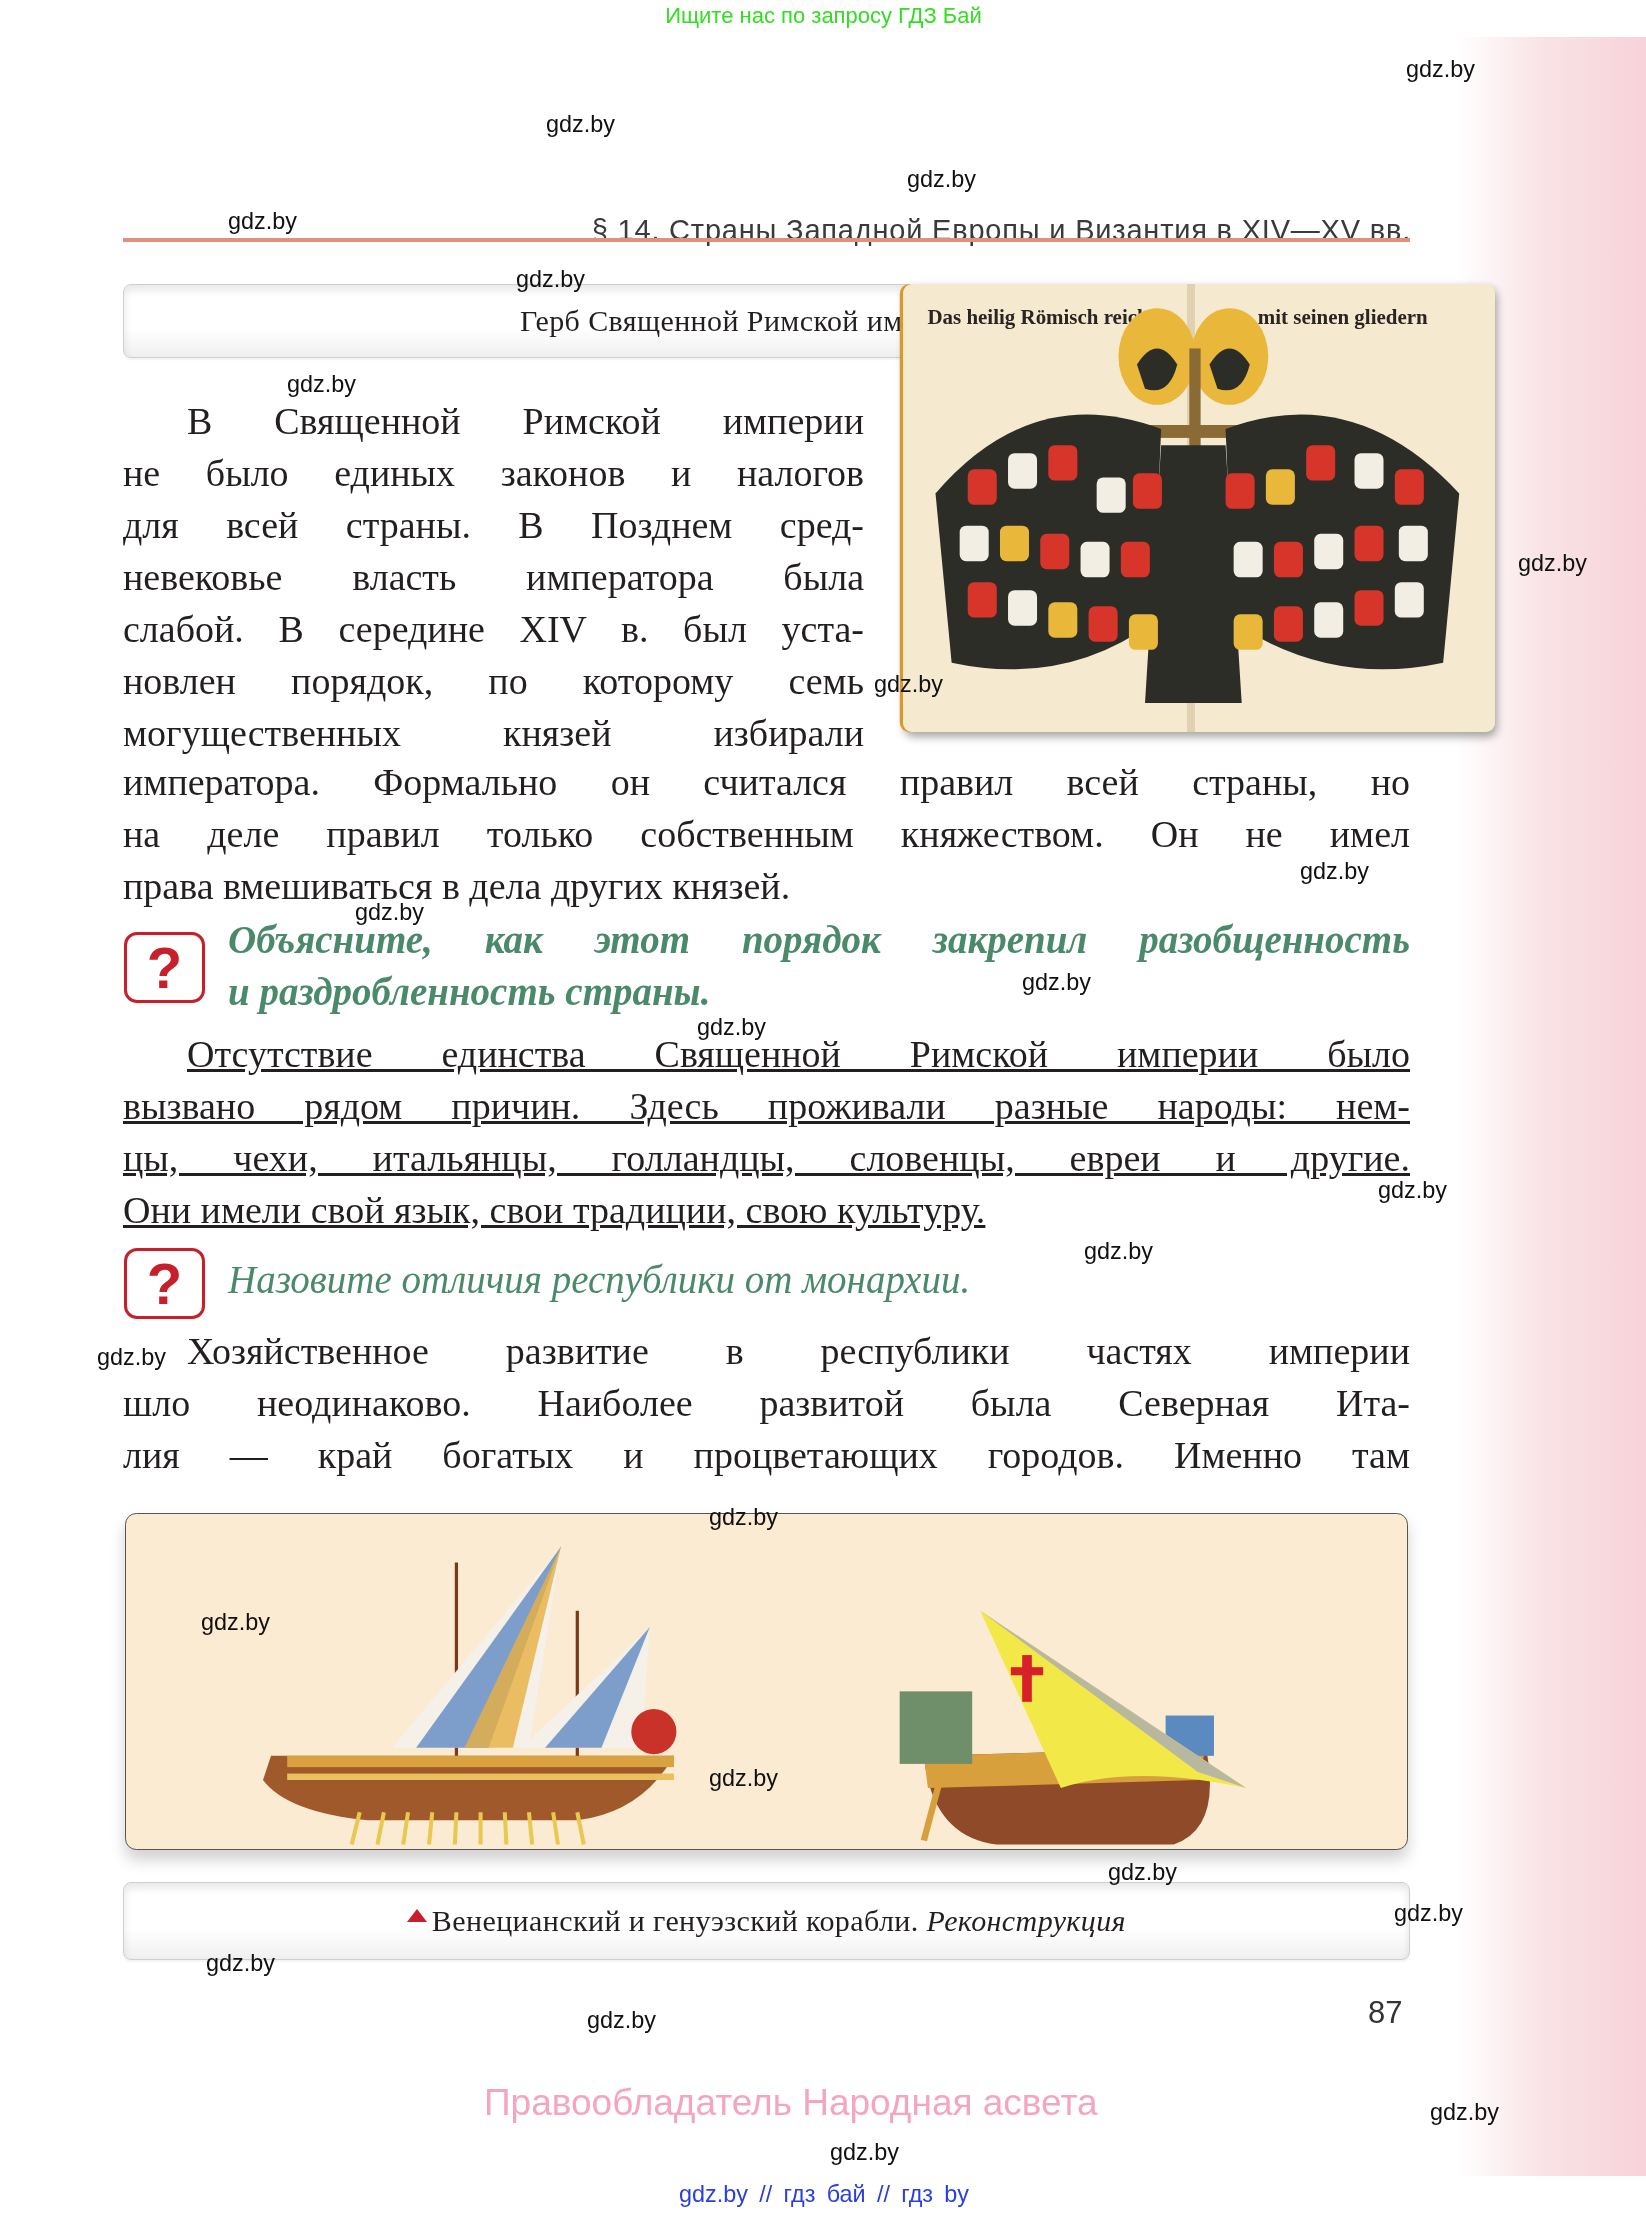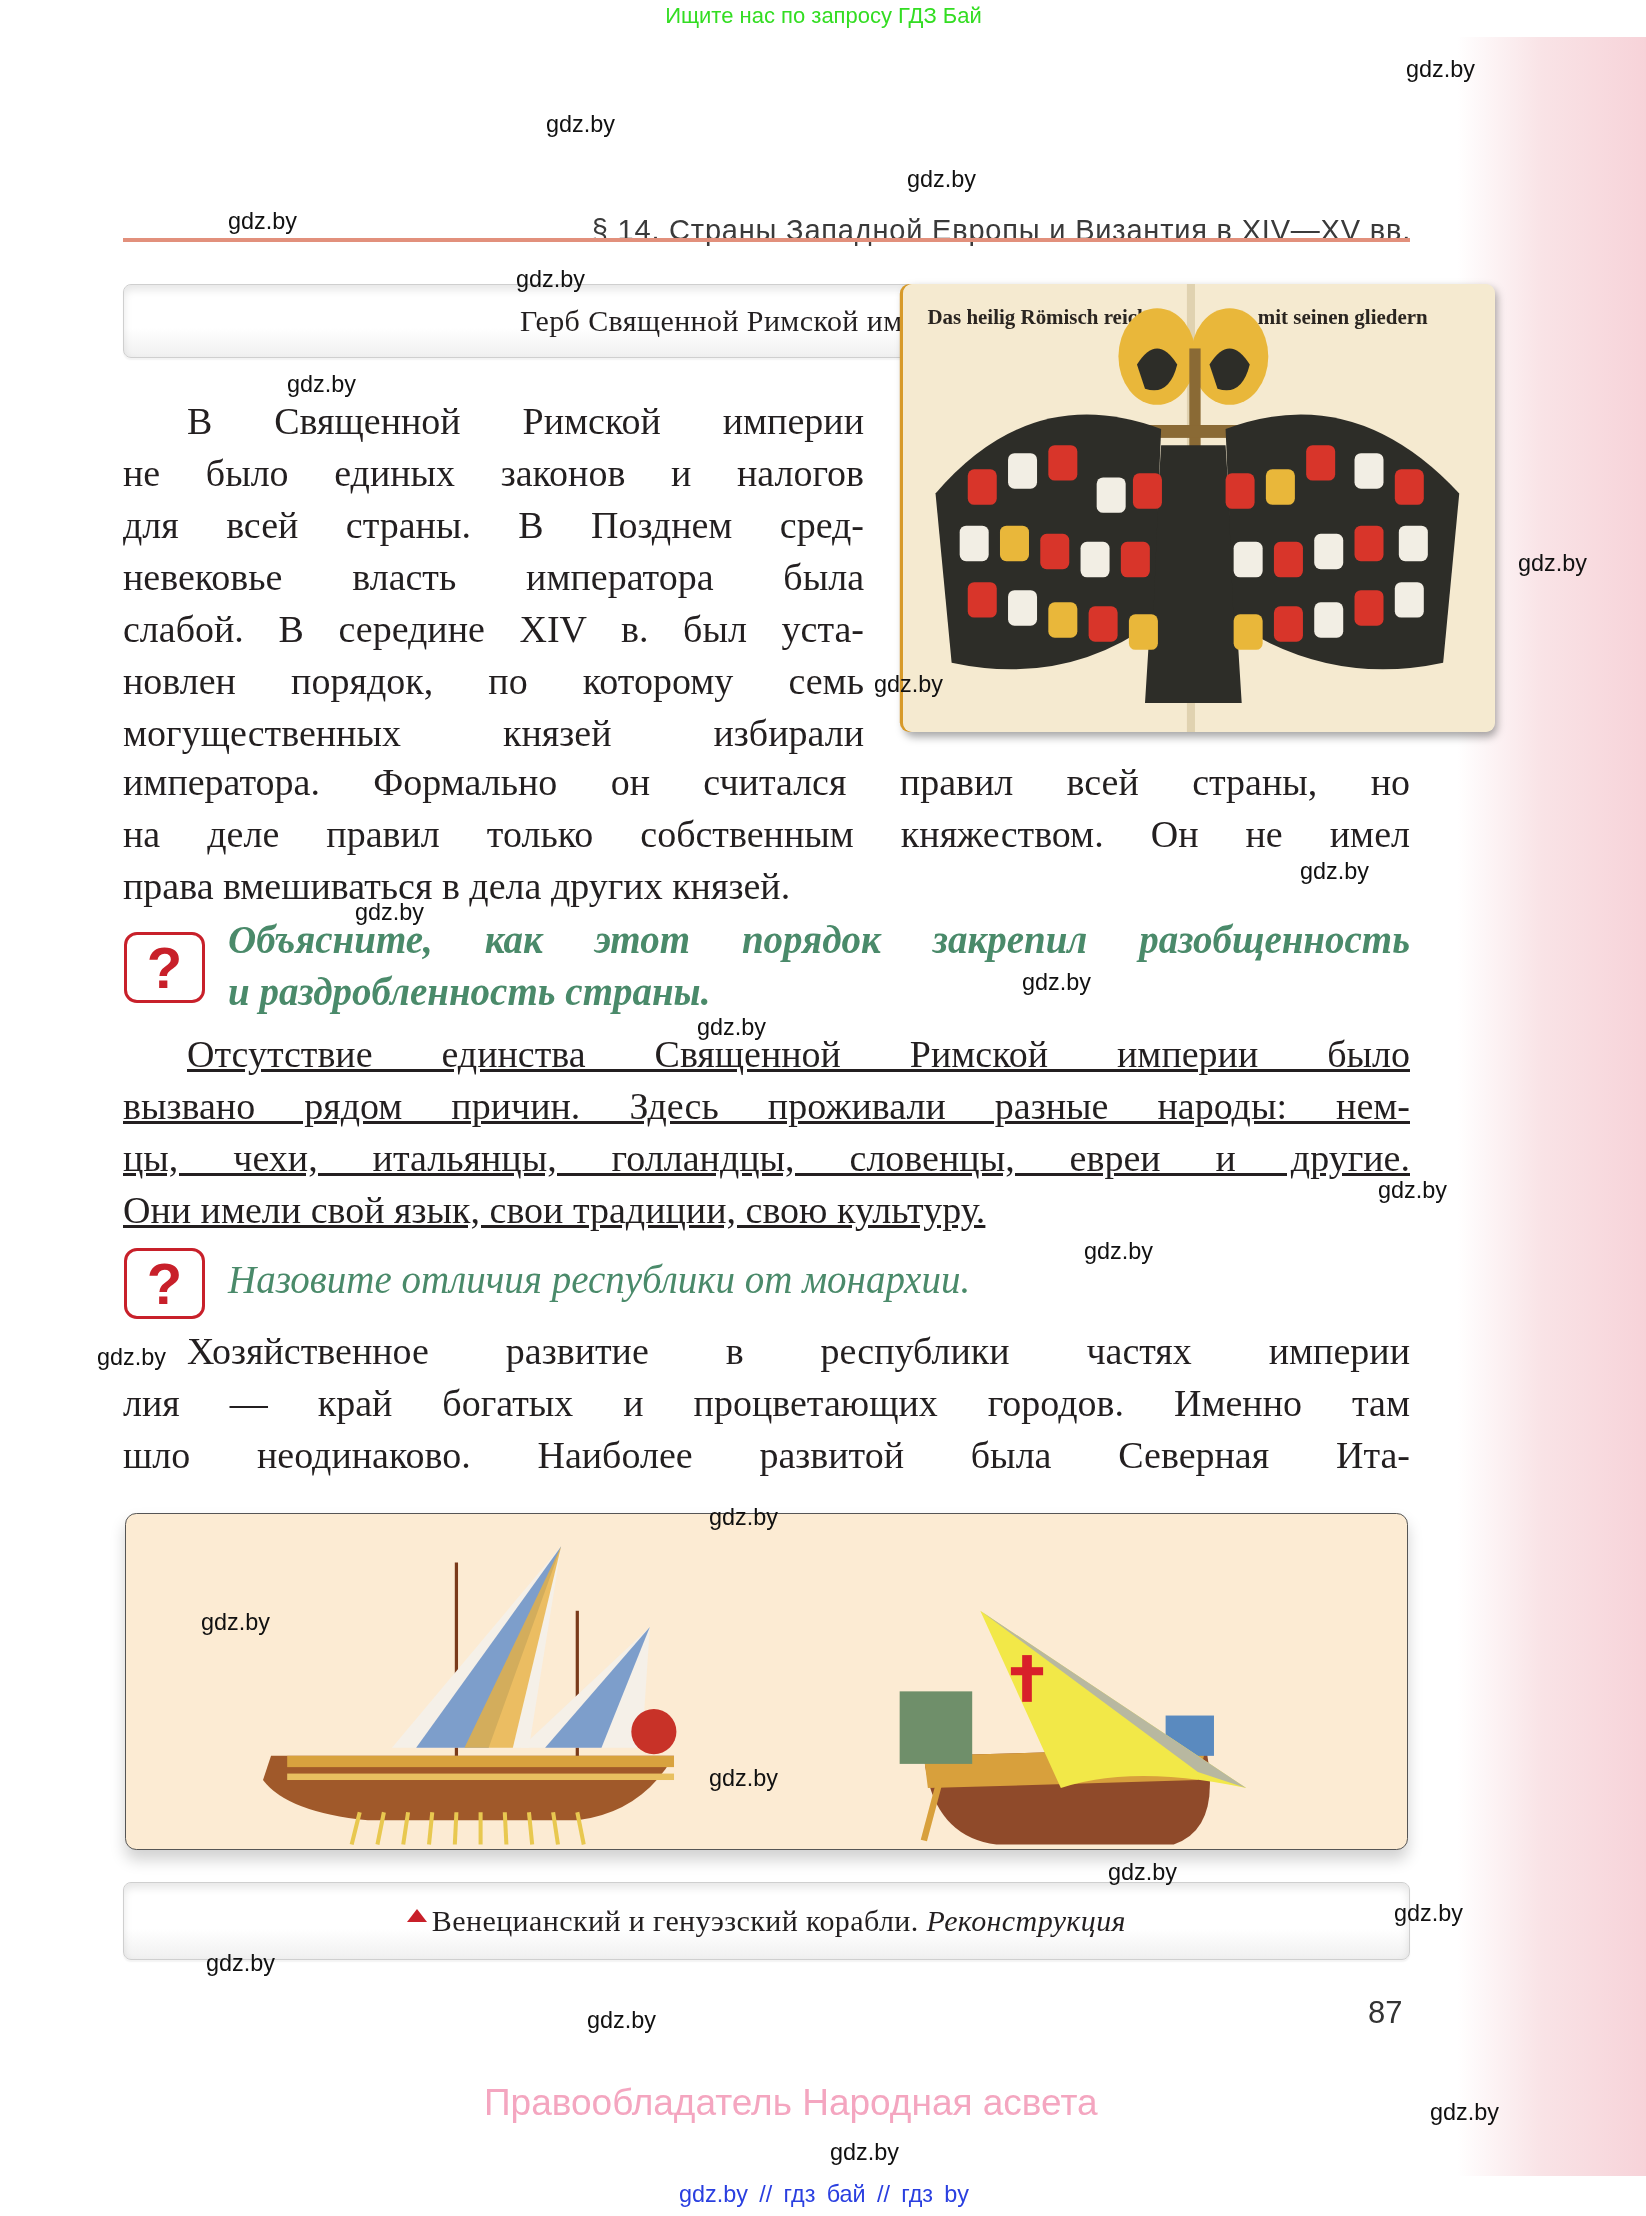--- a/index.html
+++ b/index.html
@@ -187,22 +187,22 @@
 
 <div class="q-icon" style="left:124px; top:1248px;">
     <span>?</span>
   </div>
 <div class="q-text" style="left:228px; top:1254px; width:1182px;">
   <span class="line last">Назовите отличия республики от монархии.</span>
 </div>
 
 <div class="body-text" style="left:123px; top:1325px; width:1287px;">
   <span class="line" style="padding-left:64px;">Хозяйственное развитие в республики частях империи</span>
+  <span class="line">шло неодинаково. Наиболее развитой была Северная Ита-</span>
   <span class="line">лия — край богатых и процветающих городов. Именно там</span>
-  <span class="line">шло неодинаково. Наиболее развитой была Северная Ита-</span>
 </div>
 
 <div class="ships-panel">
   <svg width="1283" height="337" viewBox="0 0 1592 418">
 
     <g>
       <path d="M170 330 Q200 370 300 380 L560 380 Q640 370 680 300 L180 300 Z" fill="#a0592a"></path>
       <rect x="200" y="300" width="480" height="14" fill="#d8a23e"></rect>
       <rect x="200" y="322" width="480" height="8" fill="#e8c060"></rect>
       <g stroke="#e8c850" stroke-width="5">

